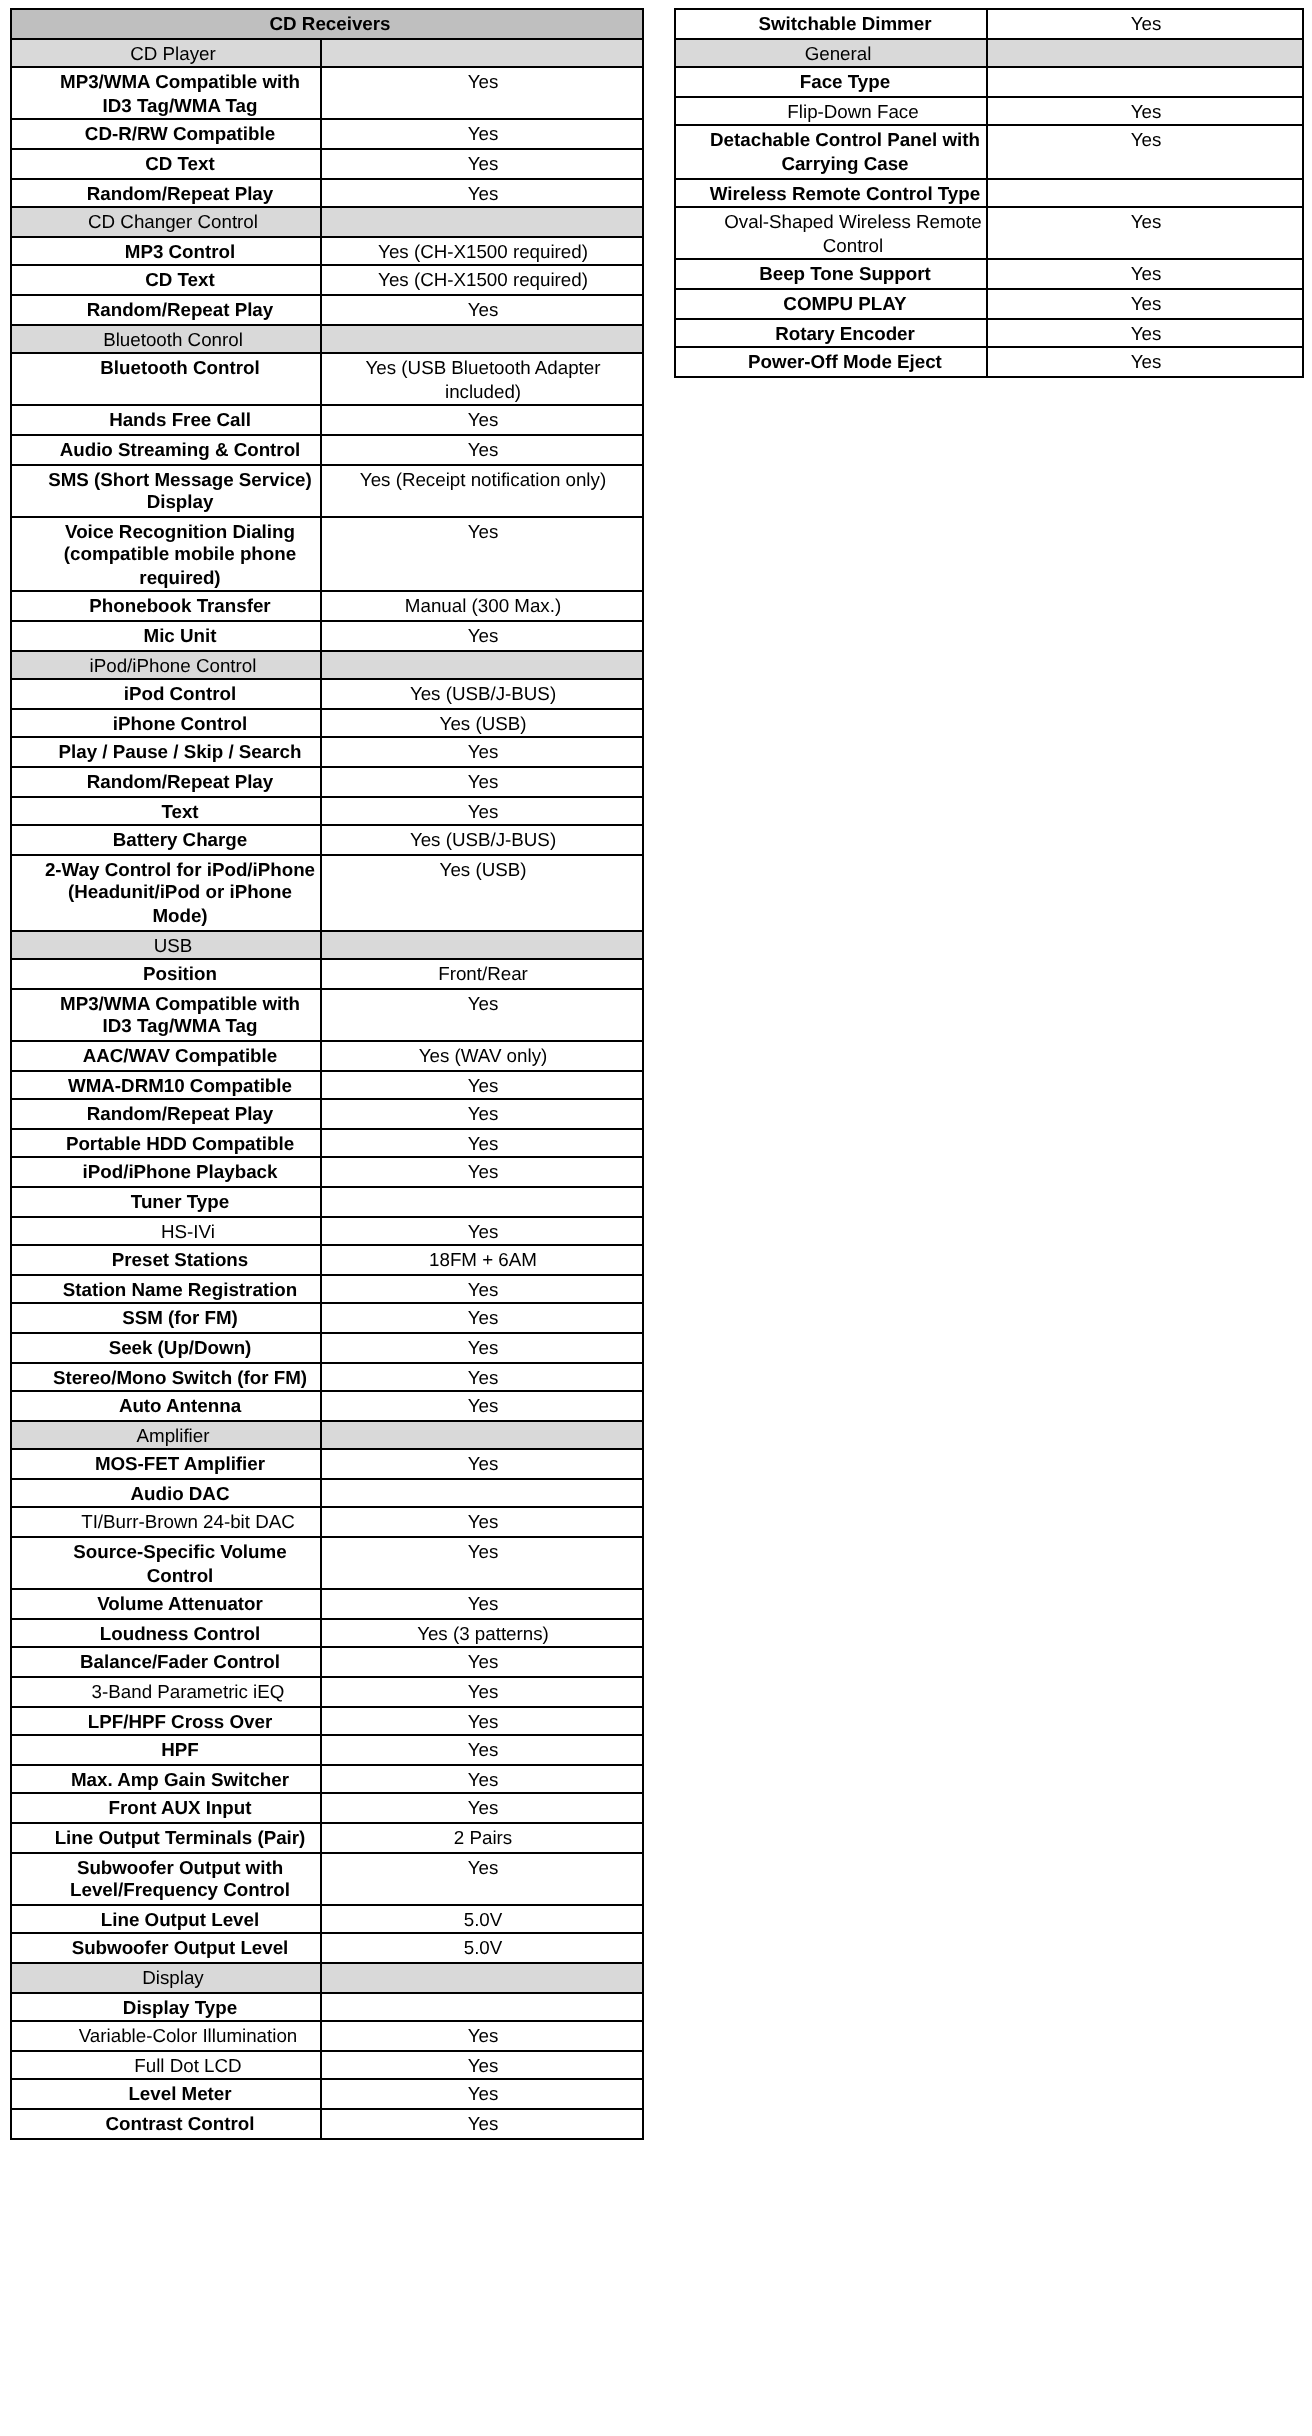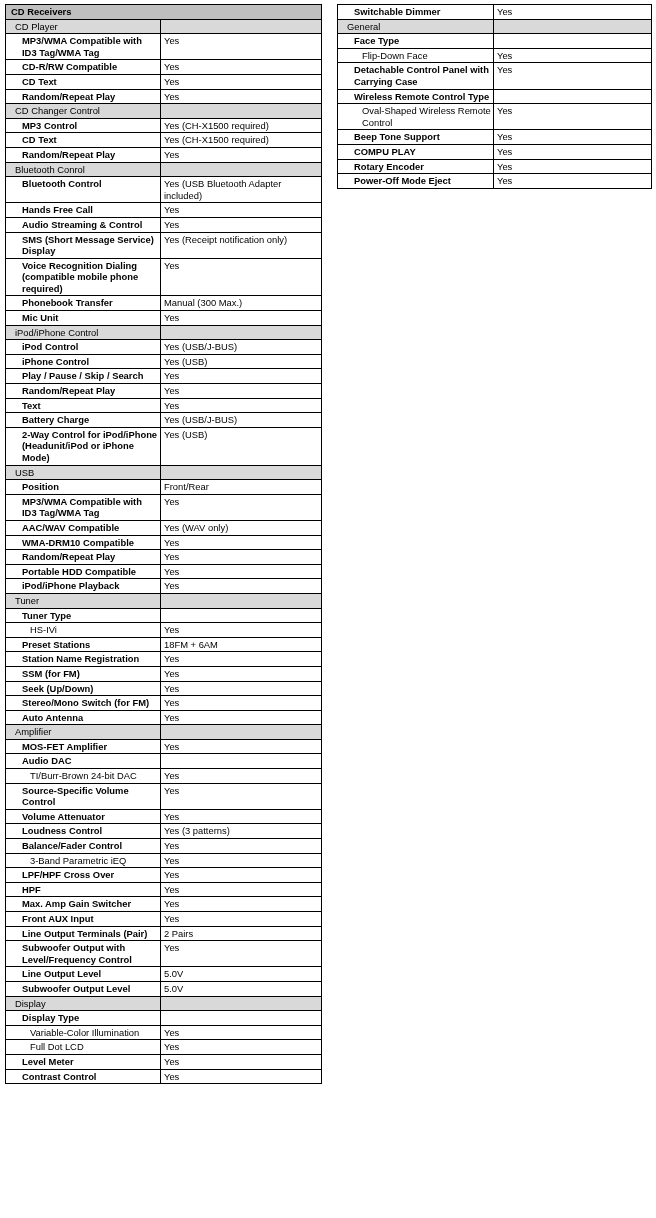--- a/index.html
+++ b/index.html
@@ -19,20 +19,21 @@
     top: 0; left: 0;
     width: 656px;
     height: 1218px;
   }
   .spec-table {
     position: absolute;
     border-collapse: collapse;
     table-layout: fixed;
     font-size: 9.4px;
     color: #000000;
+    text-align: center;
   }
   #table-left {
     left: 5px;
     top: 4px;
     width: 316px;
   }
   #table-right {
     left: 337px;
     top: 4px;
     width: 314px;
@@ -218,24 +219,20 @@
           <td class="val">Yes</td>
         </tr>
         <tr class="r-item">
           <td class="lbl">Portable HDD Compatible</td>
           <td class="val">Yes</td>
         </tr>
         <tr class="r-item">
           <td class="lbl">iPod/iPhone Playback</td>
           <td class="val">Yes</td>
         </tr>
-        <tr class="r-section">
-          <td class="lbl">Tuner</td>
-          <td class="val"><span class="blank">&nbsp;</span></td>
-        </tr>
         <tr class="r-item">
           <td class="lbl">Tuner Type</td>
           <td class="val"><span class="blank">&nbsp;</span></td>
         </tr>
         <tr class="r-sub">
           <td class="lbl">HS-IVi</td>
           <td class="val">Yes</td>
         </tr>
         <tr class="r-item">
           <td class="lbl">Preset Stations</td>

